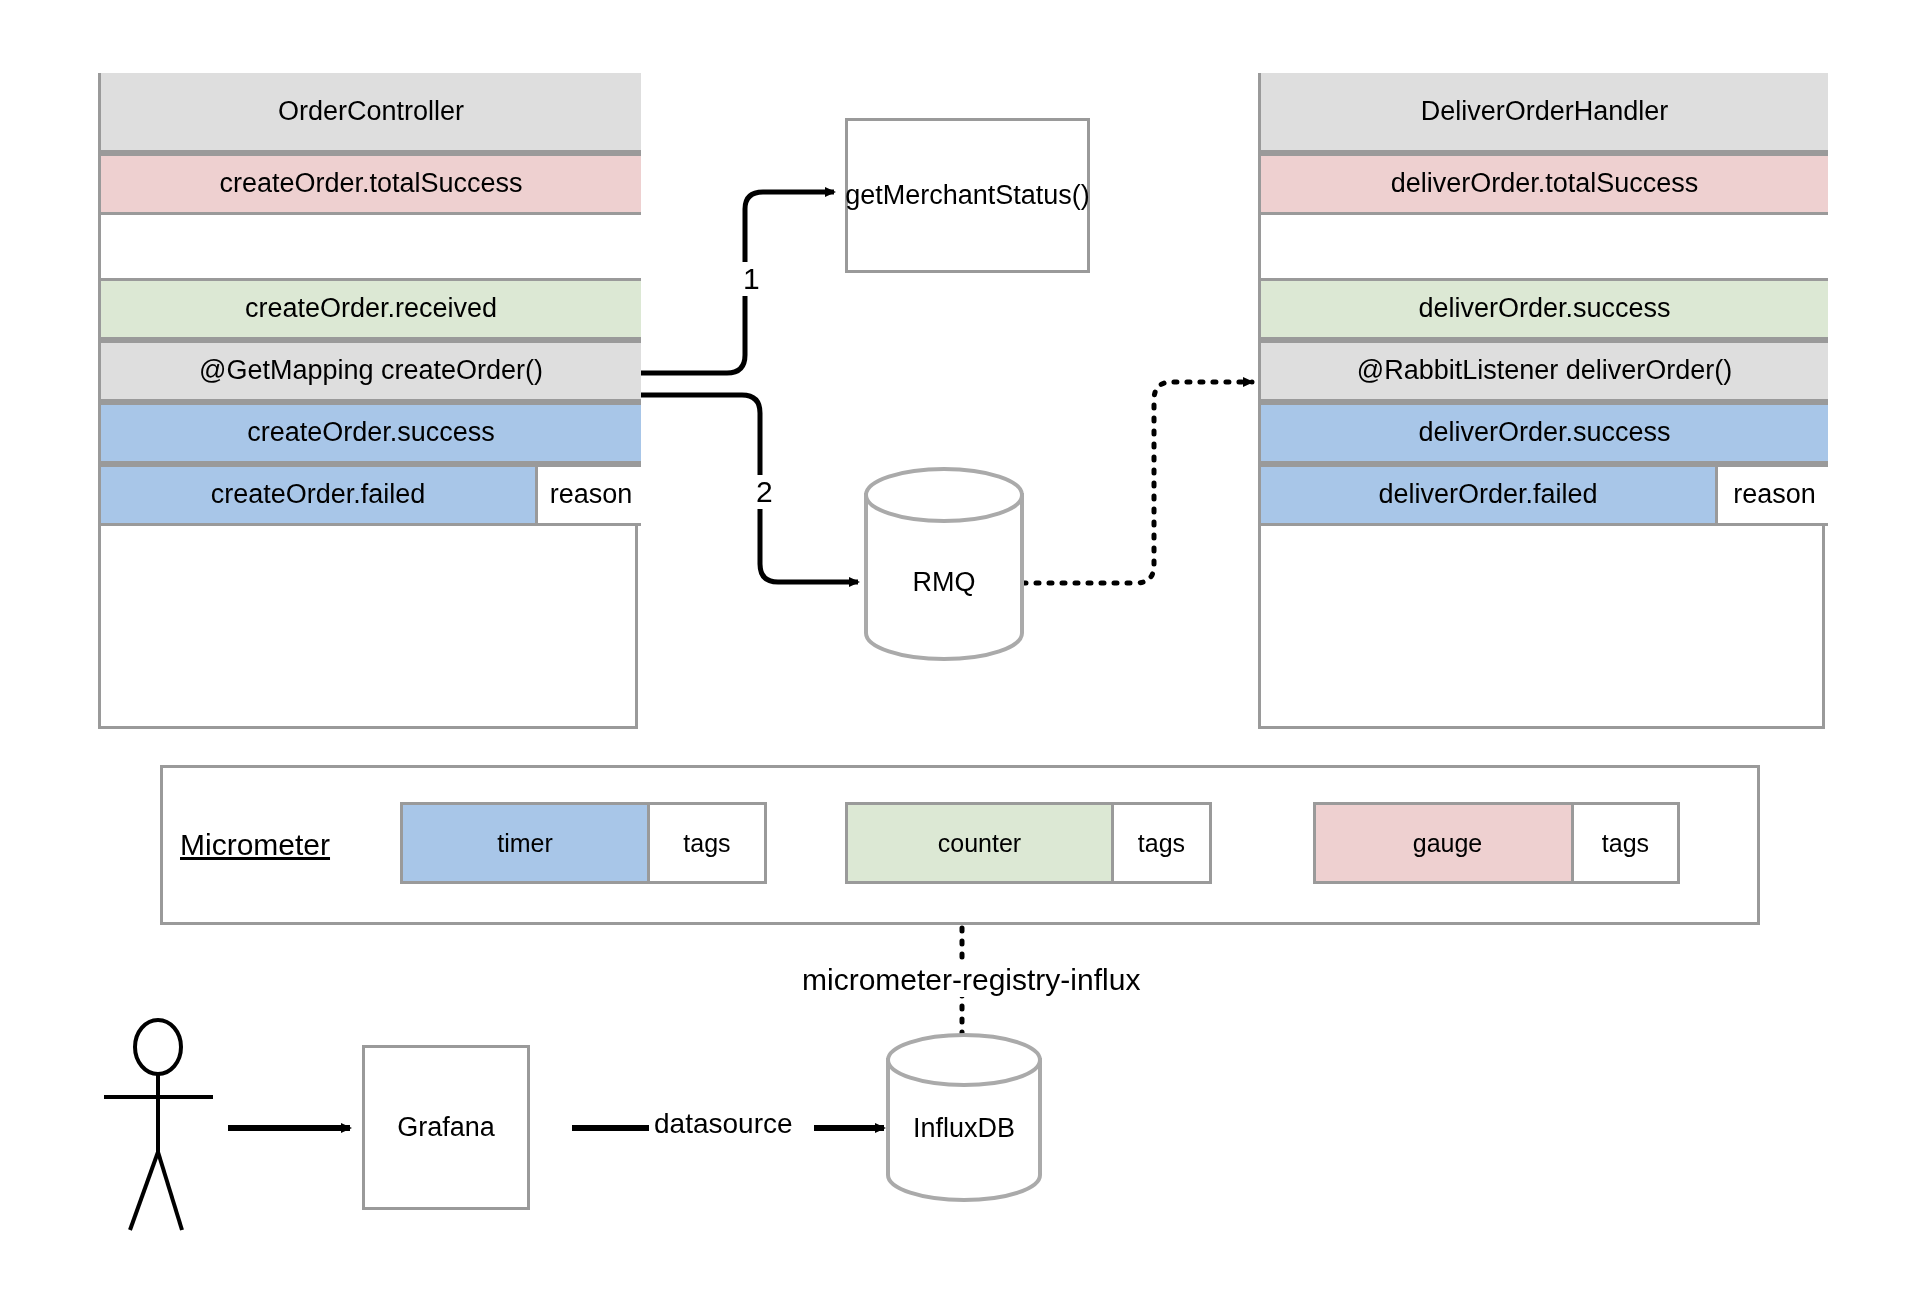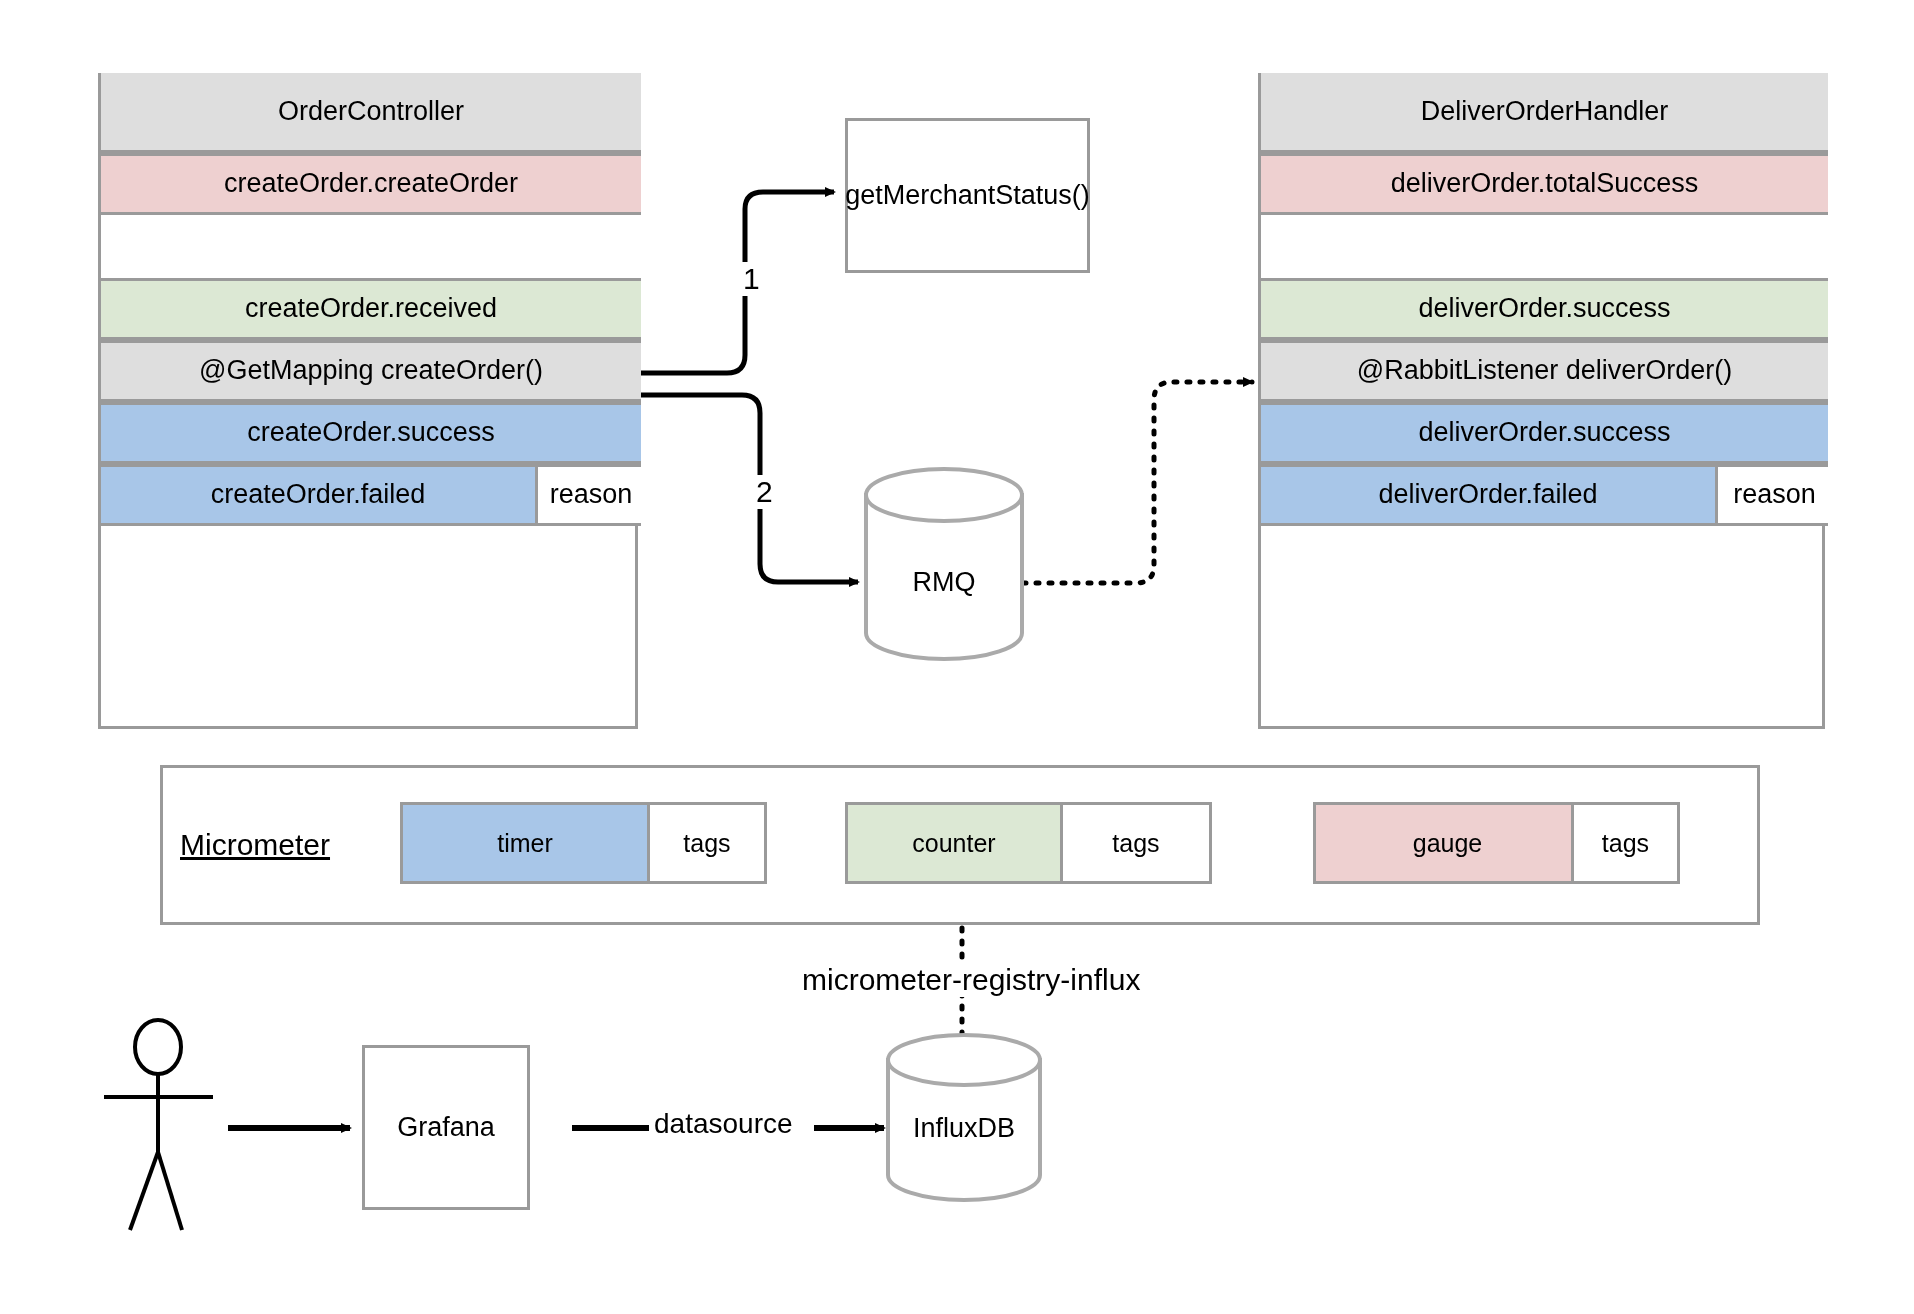--- a/index.html
+++ b/index.html
@@ -158,21 +158,21 @@
       <path d="M 888,1060 L 888,1175 A 76,25 0 0 0 1040,1175 L 1040,1060 Z" fill="#ffffff" stroke="#aaaaaa" stroke-width="4"></path>
       <ellipse cx="964" cy="1060" rx="76" ry="25" fill="#ffffff" stroke="#aaaaaa" stroke-width="4"></ellipse>
     </g>
   </svg>
 
   <div class="abs classbox" style="left:98px; top:73px; width:540px; height:656px;">
     <div class="row gray" style="top:-3px; width:540px; height:80px; border-top:none;">
       <span>OrderController</span>
     </div>
     <div class="row pink" style="top:77px; width:540px; height:62px;">
-      <span>createOrder.createOrder</span>
+      <span>createOrder.totalSuccess</span>
     </div>
     <div class="row white noborder" style="top:139px; width:540px; height:63px;">
       <span></span>
     </div>
     <div class="row green" style="top:202px; width:540px; height:62px;">
       <span>createOrder.received</span>
     </div>
     <div class="row gray" style="top:264px; width:540px; height:62px;">
       <span>@GetMapping createOrder()</span>
     </div>
@@ -242,21 +242,21 @@
   <div class="abs metricpair" style="left:400px; top:802px; width:367px; height:82px;">
     <div class="m-main m-blue" style="width:247px;">
       <span>timer</span>
     </div>
     <div class="m-tags">
       <span>tags</span>
     </div>
   </div>
 
   <div class="abs metricpair" style="left:845px; top:802px; width:367px; height:82px;">
-    <div class="m-main m-green" style="width:215px;">
+    <div class="m-main m-green" style="width:266px;">
       <span>counter</span>
     </div>
     <div class="m-tags">
       <span>tags</span>
     </div>
   </div>
 
   <div class="abs metricpair" style="left:1313px; top:802px; width:367px; height:82px;">
     <div class="m-main m-pink" style="width:258px;">
       <span>gauge</span>

